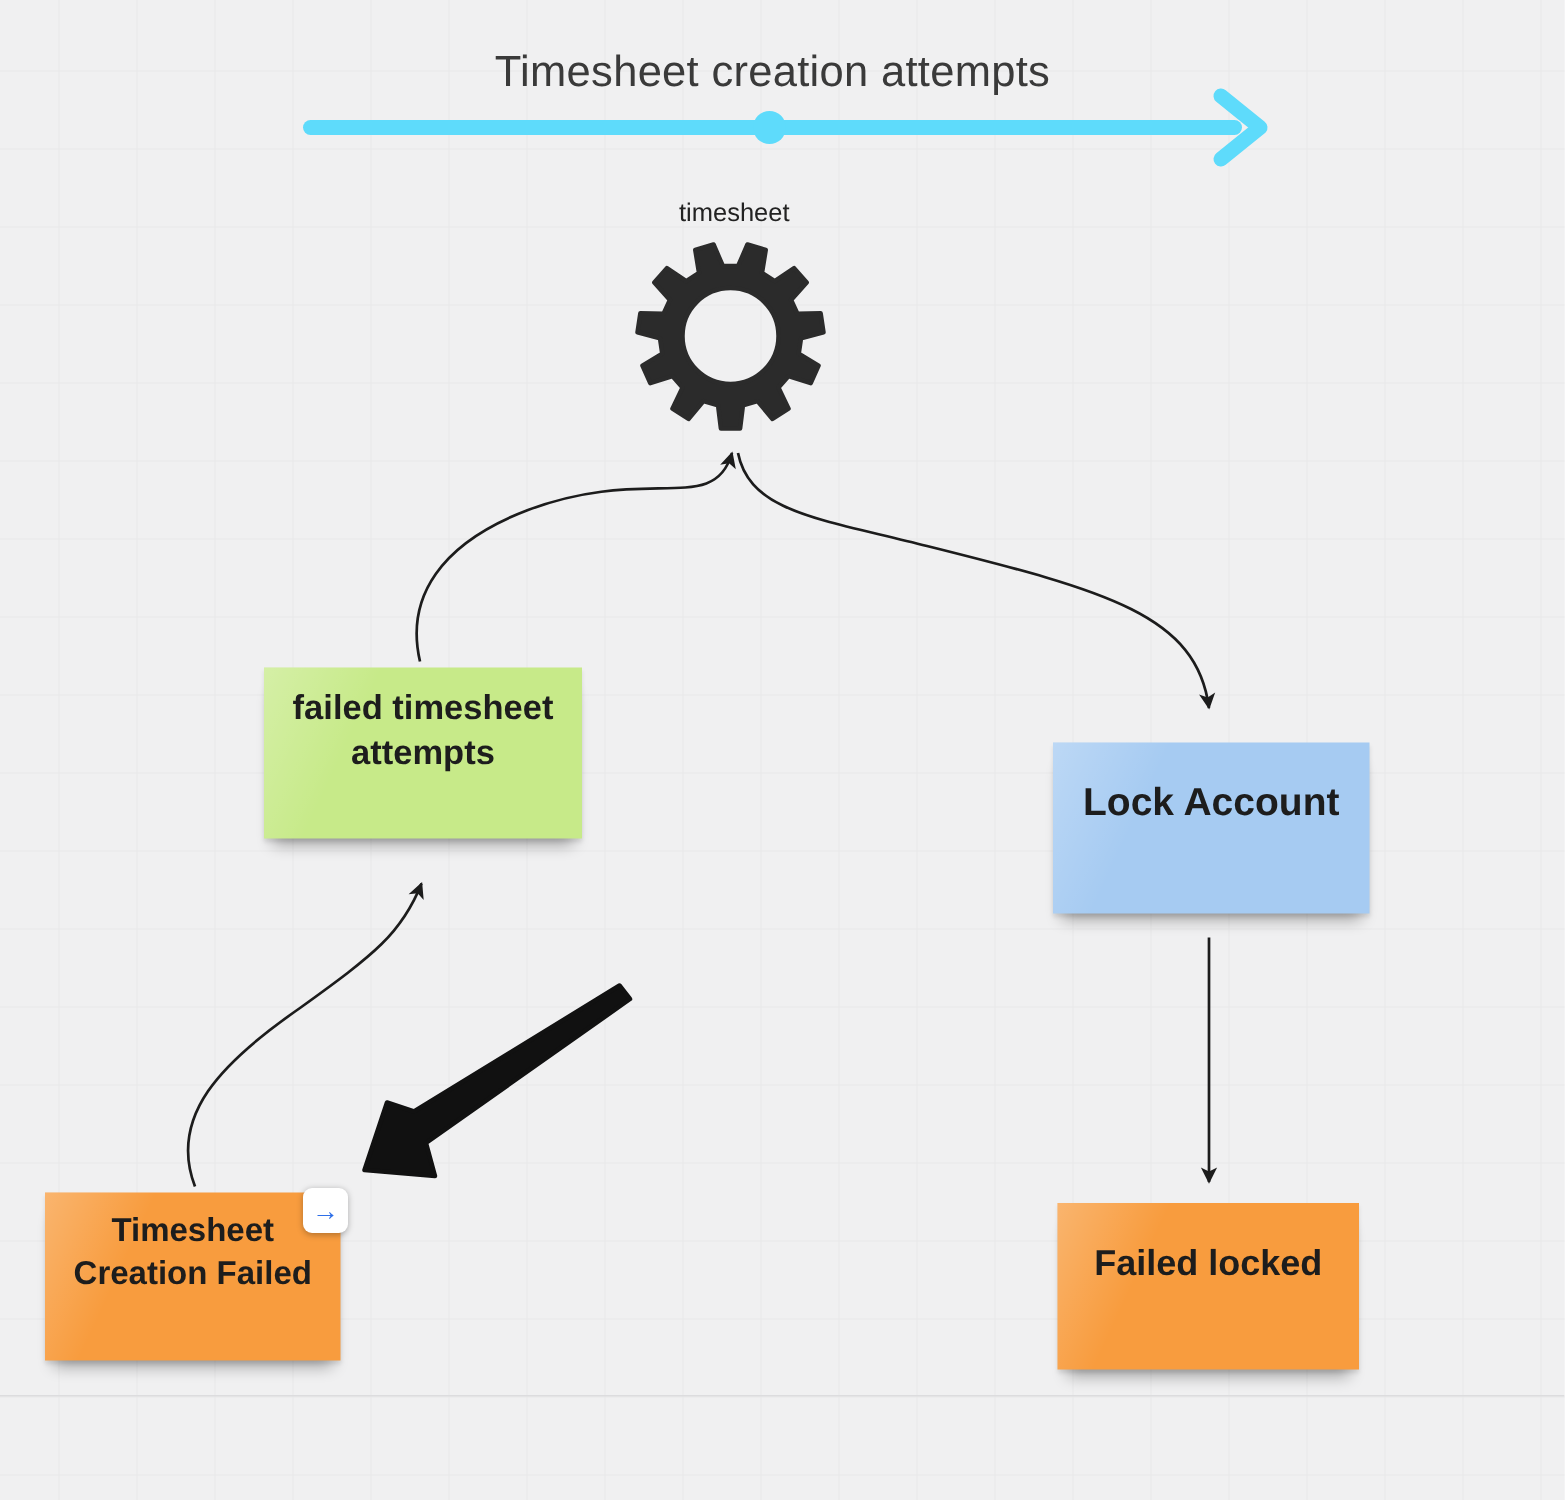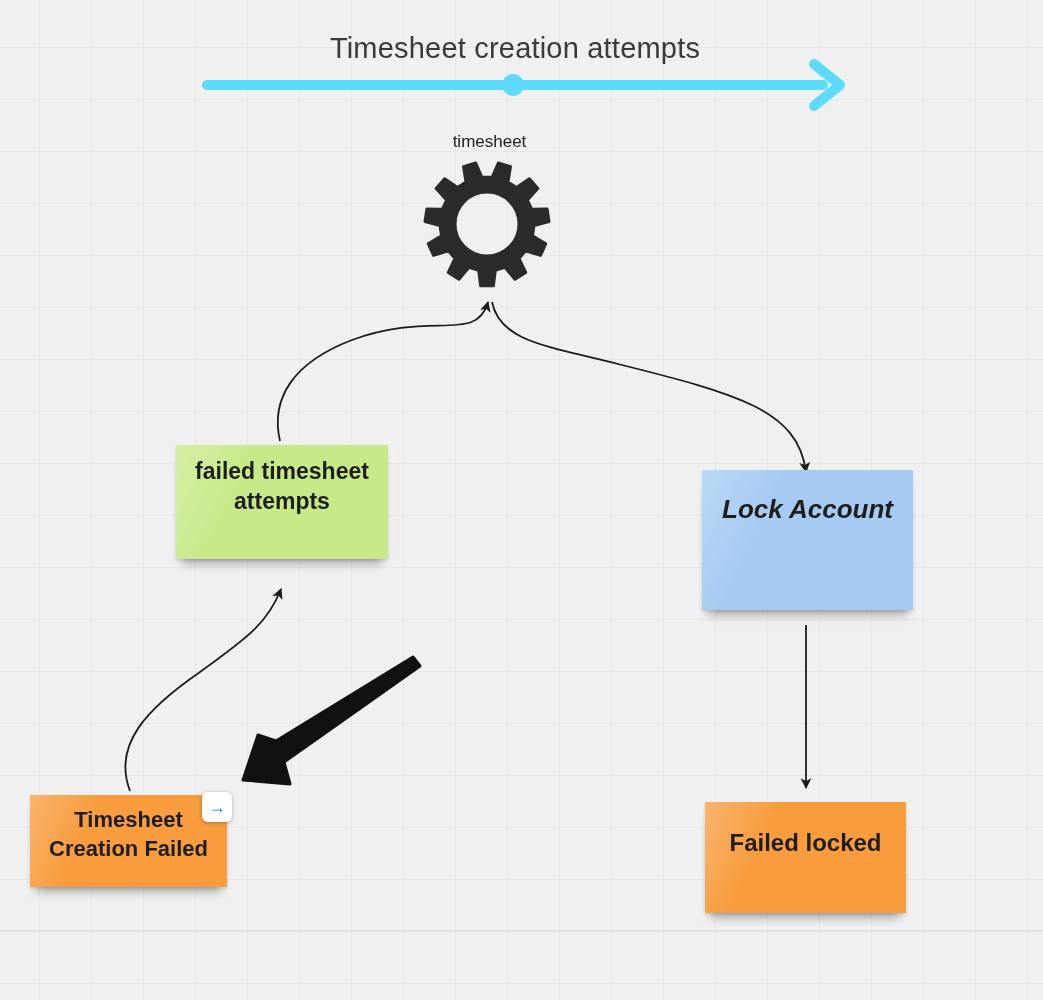--- a/index.html
+++ b/index.html
@@ -30,23 +30,23 @@
     box-shadow:0 10px 10px -6px rgba(0,0,0,0.33),0 2px 3px rgba(0,0,0,0.10);
     background-image:linear-gradient(115deg,rgba(255,255,255,0.25) 0%,rgba(255,255,255,0) 30%);
     display:flex;justify-content:center;
   }
   .note-text{
     font-weight:700;color:#1d1d1d;text-align:center;line-height:1.3;
     width:100%;padding:0 12px;box-sizing:border-box;
   }
   #note-failed-attempts{left:176px;top:445px;width:212px;height:114px;}
   #note-failed-attempts .note-text{font-size:23px;padding-top:12px;}
-  #note-lock-account{left:702px;top:470px;width:211px;height:140px;font-style:italic;}
+  #note-lock-account{left:702px;top:495px;width:211px;height:114px;}
   #note-lock-account .note-text{font-size:26px;padding-top:23px;}
-  #note-timesheet-failed{left:30px;top:795px;width:197px;height:92px;justify-content:flex-end;}
+  #note-timesheet-failed{left:30px;top:795px;width:197px;height:112px;justify-content:flex-end;}
   #note-timesheet-failed .note-text{font-size:22px;padding-top:11px;}
   #note-account-locked{left:705px;top:802px;width:201px;height:111px;}
   #note-account-locked .note-text{font-size:24px;padding-top:25px;}
   .action-button{
     position:absolute;left:202px;top:792px;width:30px;height:30px;
     background:#ffffff;border-radius:6px;
     box-shadow:0 1px 4px rgba(0,0,0,0.28);
     display:flex;align-items:center;justify-content:center;
     font-size:18px;font-weight:700;cursor:pointer;
   }

